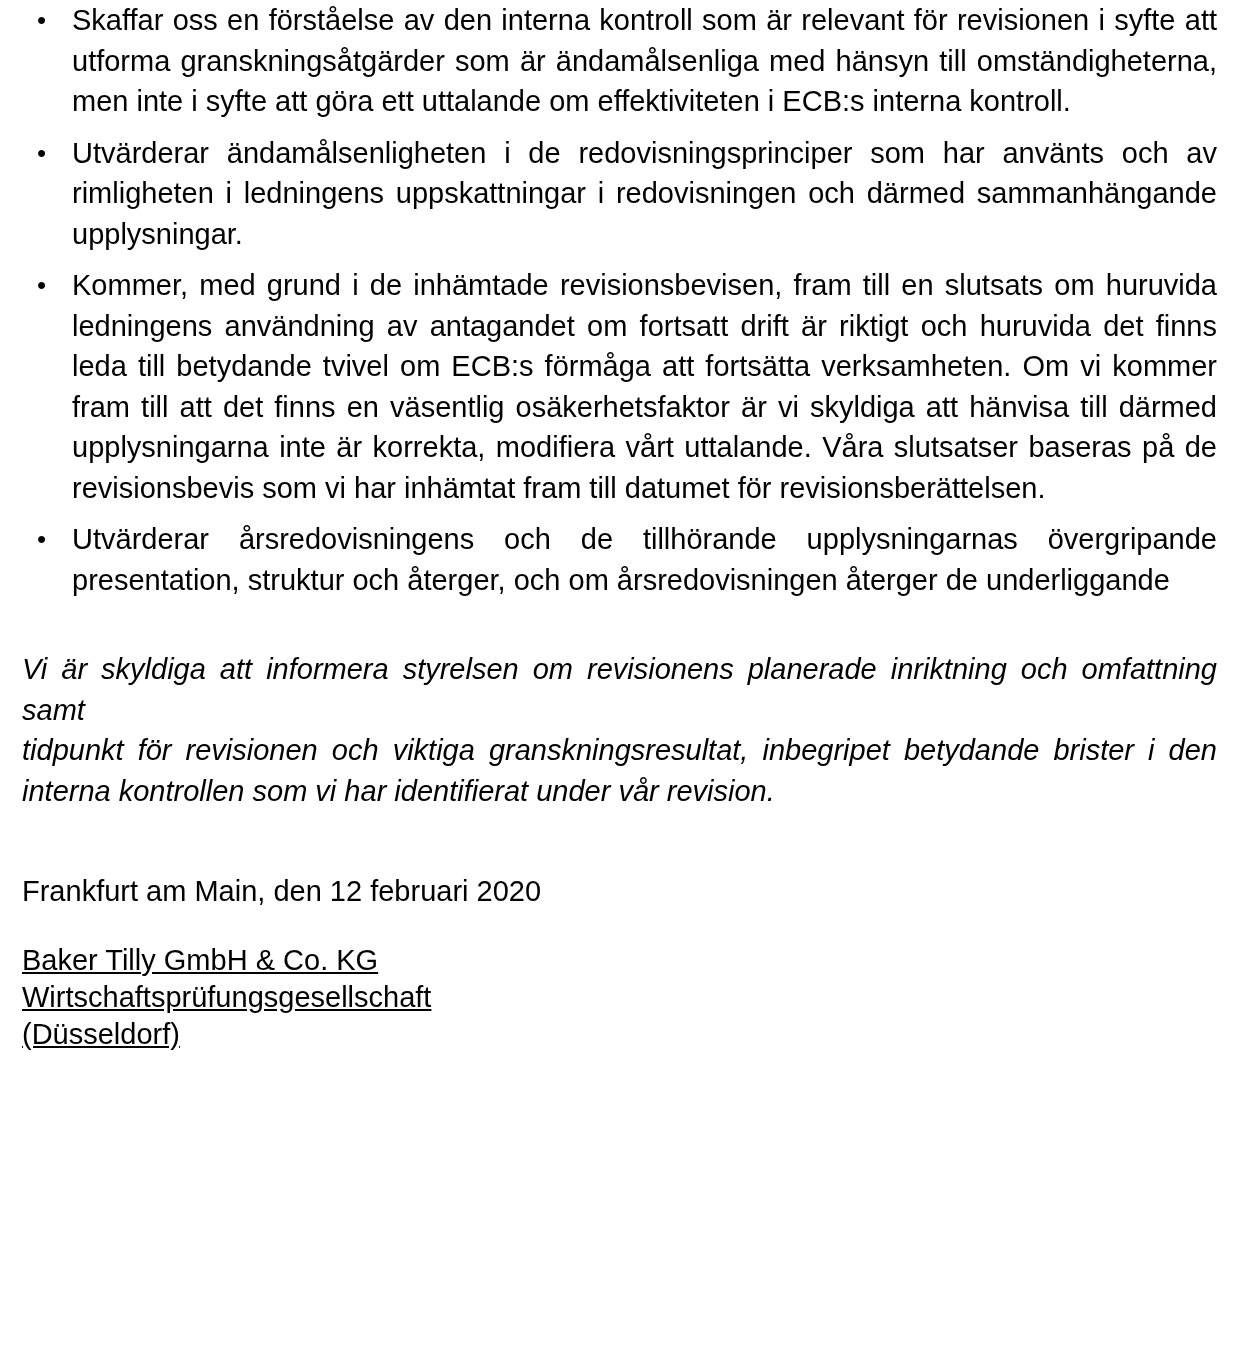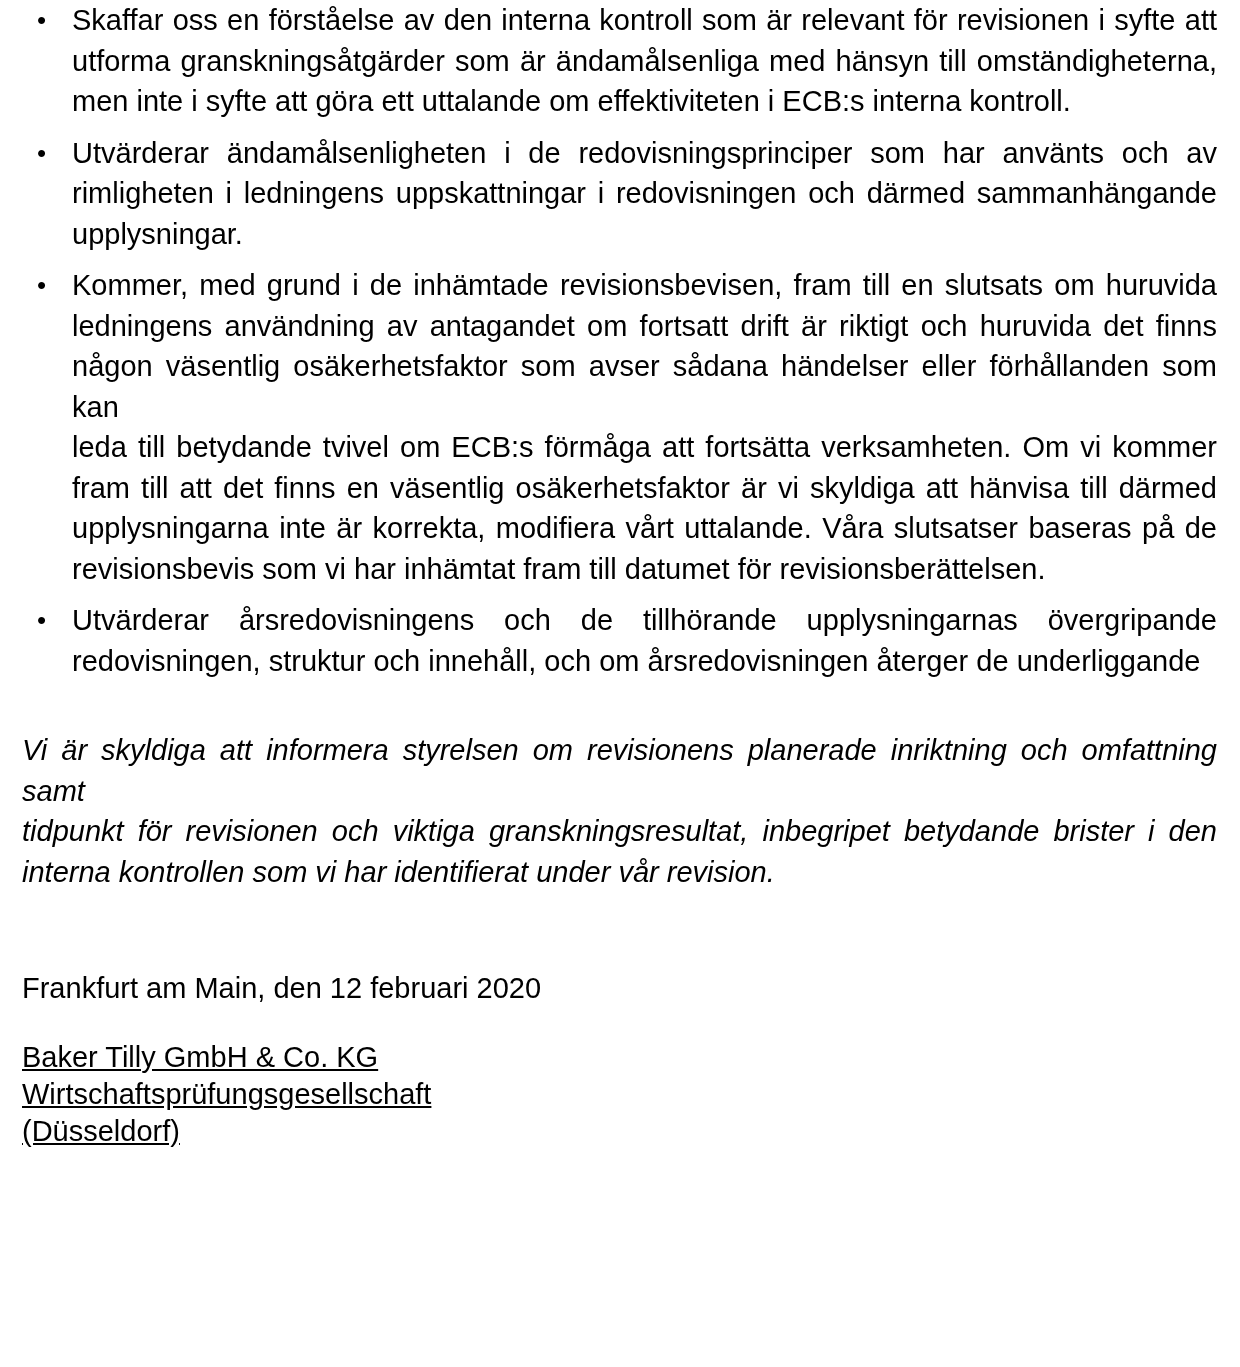--- a/index.html
+++ b/index.html
@@ -41,21 +41,21 @@
     text-align: justify;
     text-align-last: justify;
   }
   .line-group .line:last-child {
     text-align-last: left;
   }
   
   .closing-paragraph { margin-top: 49px; font-style: italic; }
   
   .dateline {
-    margin-top: 76px;
+    margin-top: 60px;
     line-height: 40.5px;
   }
   
   .firm-block { margin-top: 30px; text-decoration: underline; }
   .firm-line { line-height: 37px; }
 </style>
 </head>
 <body>
 
 <div class="page">
@@ -77,33 +77,32 @@
           <div class="line">rimligheten i ledningens uppskattningar i redovisningen och därmed sammanhängande</div>
           <div class="line">upplysningar.</div>
         </div>
   </div>
 
   <div class="bullet-item">
     <span class="bullet-marker">•</span>
     <div class="line-group bullet-lines">
           <div class="line">Kommer, med grund i de inhämtade revisionsbevisen, fram till en slutsats om huruvida</div>
           <div class="line">ledningens användning av antagandet om fortsatt drift är riktigt och huruvida det finns</div>
-          <div class="line">någon väsentlig osäkerhetsfaktor som avser sådana händelser eller förhållanden som kan</div>
           <div class="line">leda till betydande tvivel om ECB:s förmåga att fortsätta verksamheten. Om vi kommer</div>
           <div class="line">fram till att det finns en väsentlig osäkerhetsfaktor är vi skyldiga att hänvisa till därmed</div>
           <div class="line">upplysningarna inte är korrekta, modifiera vårt uttalande. Våra slutsatser baseras på de</div>
           <div class="line">revisionsbevis som vi har inhämtat fram till datumet för revisionsberättelsen.</div>
         </div>
   </div>
 
   <div class="bullet-item">
     <span class="bullet-marker">•</span>
     <div class="line-group bullet-lines">
           <div class="line">Utvärderar årsredovisningens och de tillhörande upplysningarnas övergripande</div>
-          <div class="line">redovisningen, struktur och innehåll, och om årsredovisningen återger de underliggande</div>
+          <div class="line">presentation, struktur och återger, och om årsredovisningen återger de underliggande</div>
         </div>
   </div>
 </div>
 
   <div class="closing-paragraph line-group">
       <div class="line">Vi är skyldiga att informera styrelsen om revisionens planerade inriktning och omfattning samt</div>
       <div class="line">tidpunkt för revisionen och viktiga granskningsresultat, inbegripet betydande brister i den</div>
       <div class="line">interna kontrollen som vi har identifierat under vår revision.</div>
     </div>
 

